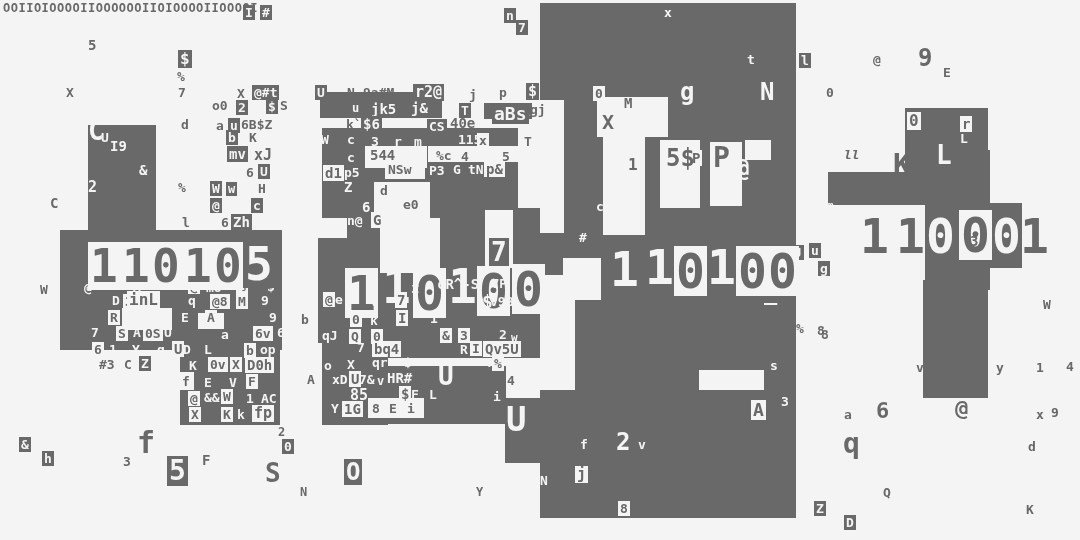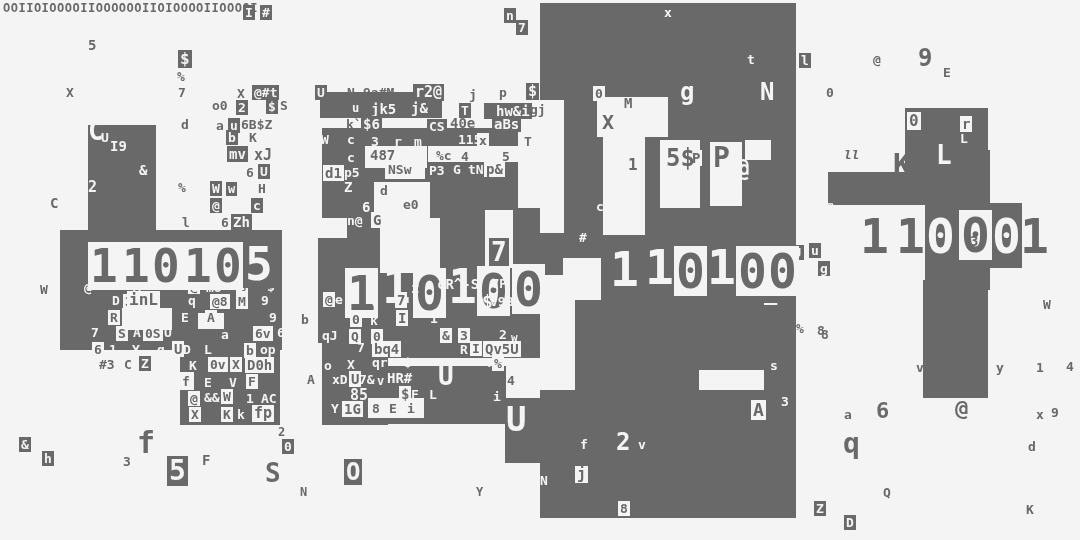--- a/index.html
+++ b/index.html
@@ -189,31 +189,31 @@
       <span class="g w" style="left: 352px; top: 102px; font-size: 12px;">u</span>
       <span class="g ib" style="left: 369px; top: 101px; font-size: 14px;">jk5</span>
       <span class="g ib" style="left: 409px; top: 100px; font-size: 14px;">j&amp;</span>
       <span class="g ib" style="left: 459px; top: 103px; font-size: 13px;">T</span>
       <span class="g ib" style="left: 484px; top: 103px; font-size: 14px; padding-left: 12px;">hw&amp;i</span>
       <span class="g d" style="left: 530px; top: 103px; font-size: 13px;">gj</span>
       <span class="g d" style="left: 346px; top: 118px; font-size: 13px;">k`</span>
       <span class="g ib" style="left: 361px; top: 116px; font-size: 14px;">$6</span>
       <span class="g ib" style="left: 427px; top: 119px; font-size: 13px;">CS</span>
       <span class="g d" style="left: 450px; top: 116px; font-size: 14px;">40e</span>
-      <span class="g ib" style="left: 492px; top: 116px; font-size: 14px;">aBs</span>
+      <span class="g ib" style="left: 492px; top: 104px; font-size: 18px;">aBs</span>
       <span class="g w" style="left: 321px; top: 133px; font-size: 13px;">W</span>
       <span class="g w" style="left: 347px; top: 133px; font-size: 13px;">c</span>
       <span class="g w" style="left: 371px; top: 135px; font-size: 13px;">3</span>
       <span class="g w" style="left: 394px; top: 135px; font-size: 13px;">r</span>
       <span class="g w" style="left: 414px; top: 135px; font-size: 13px;">m</span>
       <span class="g w" style="left: 458px; top: 133px; font-size: 13px;">115</span>
       <span class="g lb" style="left: 477px; top: 133px; font-size: 13px;">x</span>
       <span class="g d" style="left: 524px; top: 135px; font-size: 13px;">T</span>
       <span class="g w" style="left: 347px; top: 151px; font-size: 13px;">c</span>
-      <span class="g d" style="left: 370px; top: 148px; font-size: 14px;">487</span>
+      <span class="g d" style="left: 370px; top: 148px; font-size: 14px;">544</span>
       <span class="g d" style="left: 436px; top: 149px; font-size: 13px;">%c</span>
       <span class="g d" style="left: 461px; top: 150px; font-size: 13px;">4</span>
       <span class="g d" style="left: 502px; top: 150px; font-size: 13px;">5</span>
       <span class="g lb" style="left: 323px; top: 165px; font-size: 14px;">d1</span>
       <span class="g w" style="left: 344px; top: 166px; font-size: 13px;">p5</span>
       <span class="g d" style="left: 388px; top: 163px; font-size: 13px;">NSw</span>
       <span class="g ib" style="left: 427px; top: 163px; font-size: 13px;">P3</span>
       <span class="g w" style="left: 453px; top: 163px; font-size: 13px;">G</span>
       <span class="g w" style="left: 468px; top: 163px; font-size: 13px;">tN</span>
       <span class="g lb" style="left: 484px; top: 161px; font-size: 14px;">p&amp;</span>

